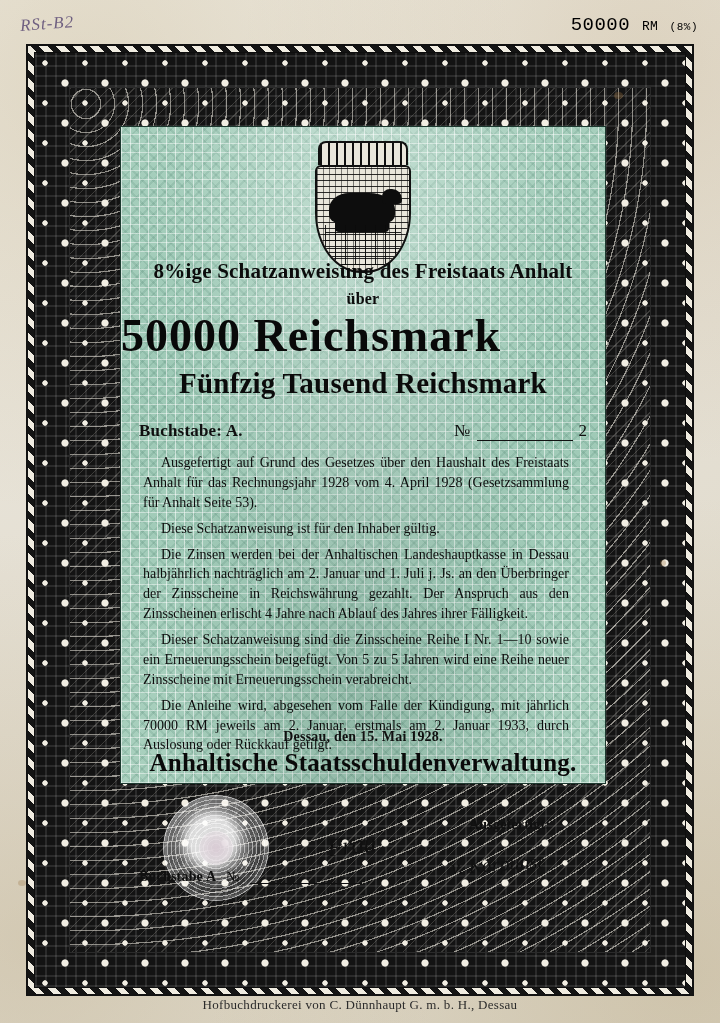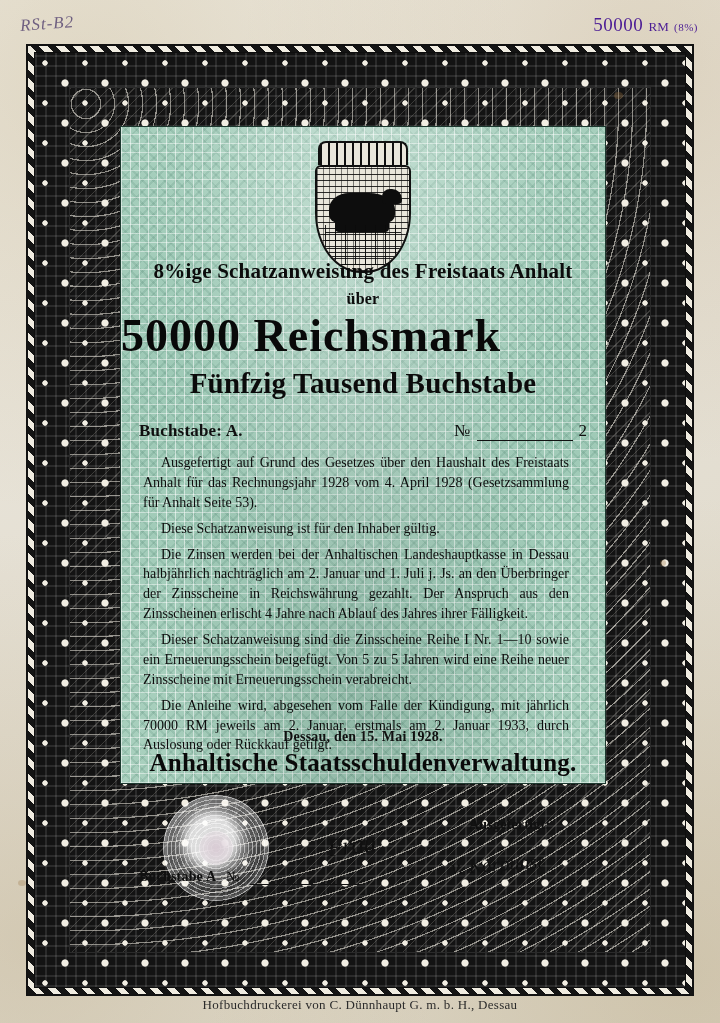--- a/index.html
+++ b/index.html
@@ -37,22 +37,22 @@
     font-family: "Liberation Serif", serif;
     font-size: 17px;
     color: #5b4a74;
     transform: rotate(-4deg);
     font-style: italic;
     letter-spacing: 1px;
     opacity: .85;
   }
   #denom-top {
     right: 22px; top: 14px;
-    font-family: Liberation Serif, serif;
-    color: #4c1d95;
+    font-family: Liberation Mono, monospace;
+    color: #000000;
     font-size: 19px;
     letter-spacing: .5px;
   }
   #denom-top .rm { font-size: 13px; letter-spacing: 0; }
   #denom-top .pct { font-size: 11px; }
 
   
   #frame {
     left: 26px; top: 44px;
     width: 668px; height: 952px;
@@ -287,21 +287,21 @@
     position: absolute;
     left: 348px; top: 690px;
     font-size: 14px;
     font-family: "Liberation Serif", serif;
   }
 
   
   #bottom-row {
     position: absolute;
     left: 18px; right: 18px; top: 742px;
-    display: flex; align-items: flex-end; gap: 10px;
+    display: flex; align-items: center; gap: 10px;
     font-size: 14px;
   }
   #bottom-row .num-rule { border-bottom: 1px solid #111; width: 112px; height: 12px; }
 
   
   #imprint {
     left: 0; right: 0; bottom: 10px;
     text-align: center;
     font-size: 13px;
     color: #2b2b2b;
@@ -339,21 +339,21 @@
         <div class="shield">
           <div class="hatch"></div>
           <div class="bear"></div>
           <div class="wall"></div>
         </div>
       </div>
 
       <div class="fraktur" id="title-line1">8%ige Schatzanweisung des Freistaats Anhalt</div>
       <div class="fraktur" id="title-ueber">über</div>
       <div class="fraktur" id="amount-big">50000 Reichsmark</div>
-      <div class="fraktur" id="amount-words">Fünfzig Tausend Buchstabe</div>
+      <div class="fraktur" id="amount-words">Fünfzig Tausend Reichsmark</div>
 
       <div id="letter-row">
         <span class="fraktur">Buchstabe: A.</span>
         <span class="right">
           <span>№</span>
           <span class="rule"></span>
           <span>2</span>
         </span>
       </div>
 

